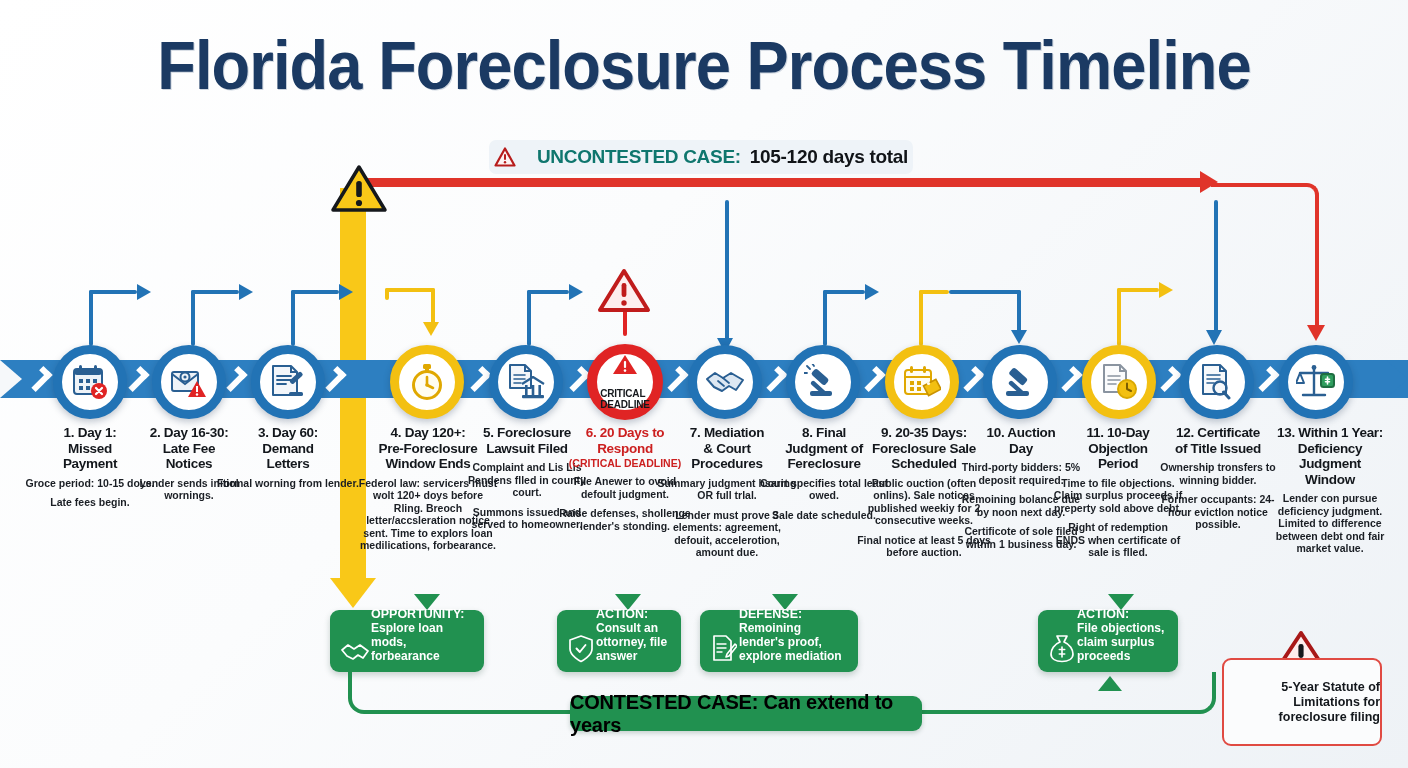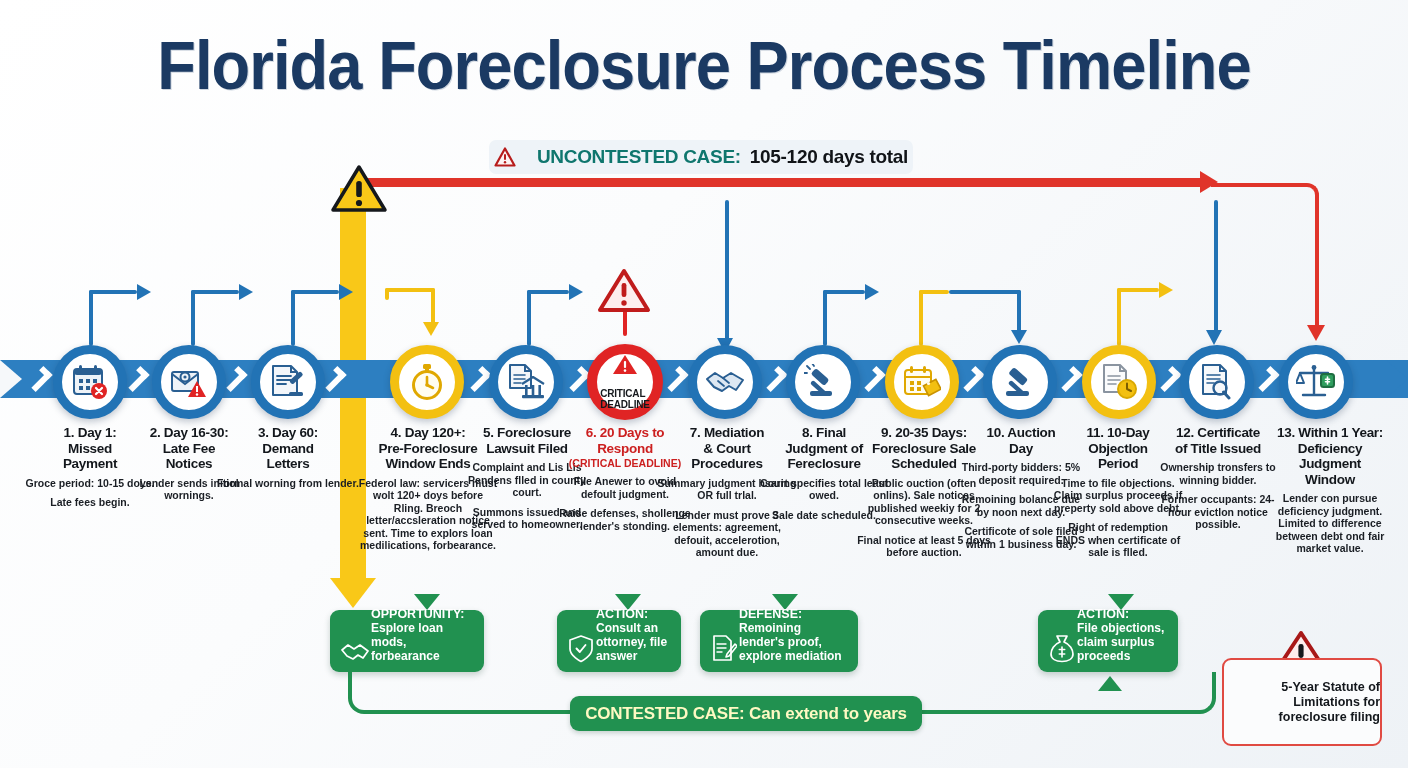--- a/index.html
+++ b/index.html
@@ -192,21 +192,21 @@
     border-bottom-right-radius: 16px;
   }
   .contested-pill {
     position: absolute; left: 570px; top: 696px;
     width: 352px; height: 35px;
     background: #219150;
     border-radius: 9px;
     display: flex; align-items: center; justify-content: center;
     box-shadow: 0 2px 5px rgba(20,60,40,0.22);
   }
-  .contested-pill .txt { color: #fef9c3; font-size: 17px; font-weight: 700; letter-spacing: -0.2px; }
+  .contested-pill .txt { color: #000000; font-size: 20px; font-weight: 700; letter-spacing: -0.2px; }
   .green-up-tri {
     position: absolute; width: 0; height: 0;
     border-left: 12px solid transparent;
     border-right: 12px solid transparent;
     border-bottom: 15px solid #219150;
   }
 
   
   .statute {
     position: absolute; left: 1222px; top: 658px;

